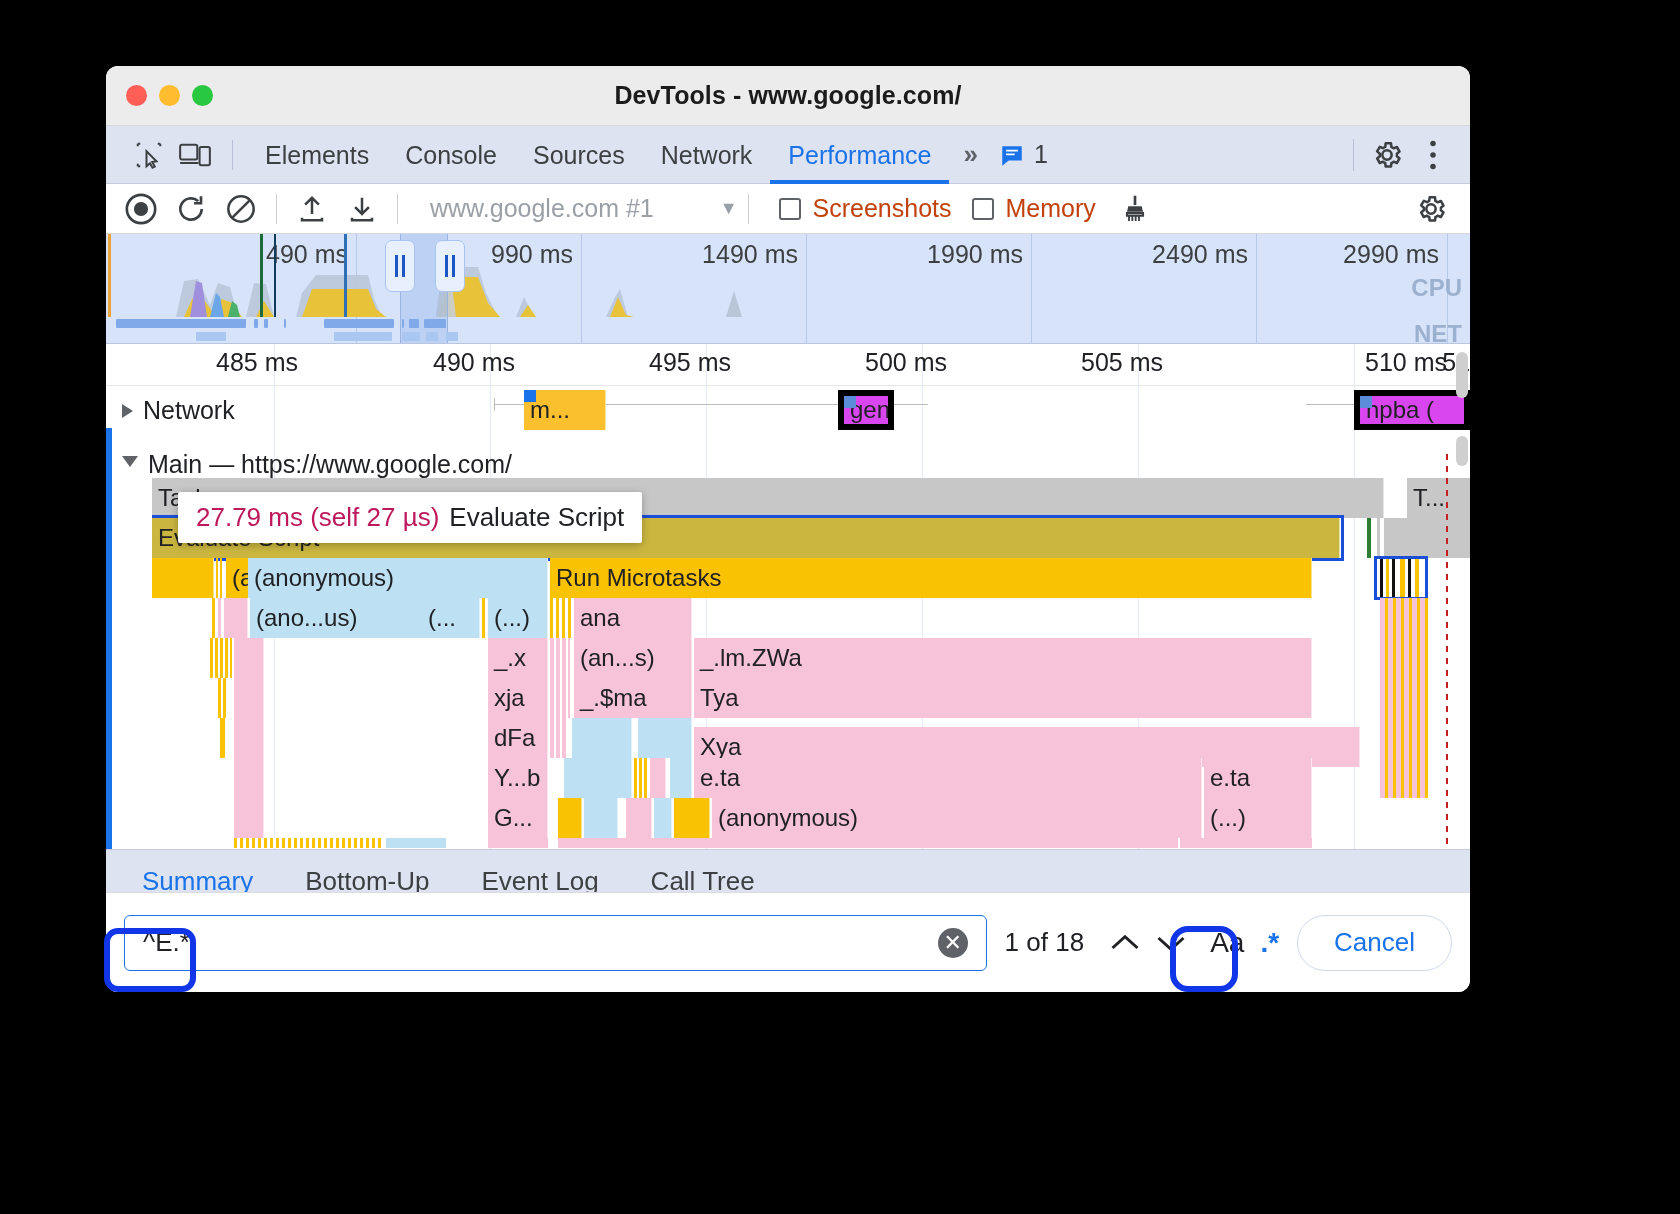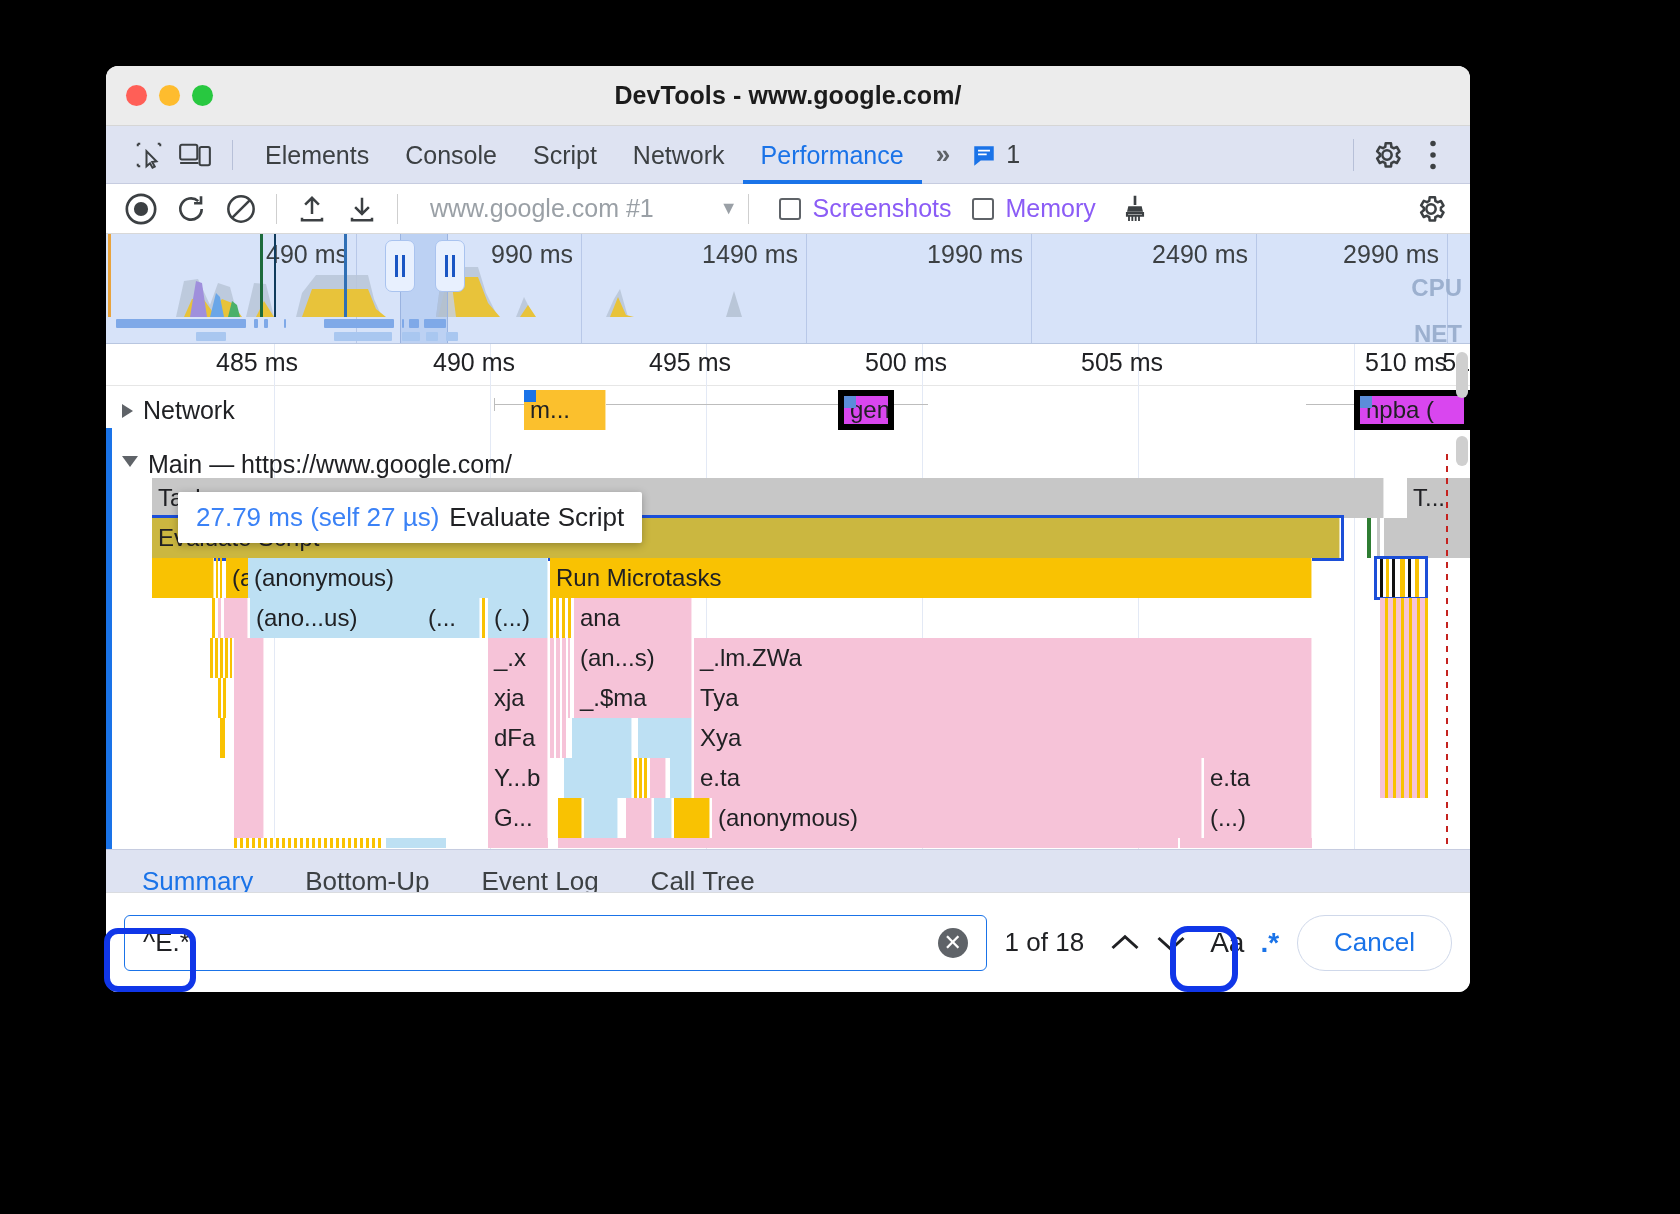--- a/index.html
+++ b/index.html
@@ -69,21 +69,21 @@
   .perftoolbar {
     height: 50px; background:#fff; display:flex; align-items:center;
     border-bottom: 1px solid #d8d8d8; position:relative;
   }
   .pt-icon { width:50px; height:42px; display:flex; align-items:center; justify-content:center; color:#3c4043; }
   .pt-sep { width:1px; height:30px; background:#cfcfcf; margin:0 10px; }
   .sel-label { font-size:25px; color:#9aa0a6; margin-left:22px; white-space:nowrap;}
   .caret { color:#9aa0a6; font-size:18px; margin-left: 66px; }
   .cb-wrap { display:flex; align-items:center; gap:12px; margin-left:20px; }
   .cbox { width:22px; height:22px; border:2px solid #5f6368; border-radius:3px; }
-  .cb-label { font-size:25px; color:#8b5cf6; }
+  .cb-label { font-size:25px; color:#c2410c; }
 
   
   .overview {
     position: relative; height: 110px;
     background: #d7e3f9;
     border-bottom: 1px solid #b8c6e0;
     overflow:hidden;
   }
   .ov-tick {
     position:absolute; top:0; bottom:0; width:1px; background:#b8c8e8;
@@ -134,21 +134,21 @@
   .yellow { background:#f9c202; }
   .pink { background:#f6c3d8; }
   .blue { background:#bde0f3; }
   .leftgutter { position:absolute; left:0; top:0; bottom:0; width:6px; background:#1a73e8;}
   .hl-box { position:absolute; border:3px solid #1c4fd8; pointer-events:none; }
 
   .tooltip {
     position:absolute; background:#fff; box-shadow:0 2px 8px rgba(0,0,0,.28);
     padding:10px 18px; font-size:26px; white-space:nowrap; border-radius:2px;
   }
-  .tt-time { color:#3b82f6;margin-top:24px; }
+  .tt-time { color:#be185d;margin-top:24px; }
   .tt-name { color:#202124; margin-left:10px;}
 
   .scrollbar {
     position:absolute; right:2px; width:12px; background:#cfcfcf; border-radius:6px;
   }
 
   
   .btabs { height:62px; background:#dee3f2; display:flex; align-items:center; border-top:1px solid #c6cce0;}
   .btab { font-size:26px; color:#3c4043; padding:0 26px; height:62px; line-height:62px; white-space:nowrap;}
   .btab.active { color:#1a73e8; position:relative; }
@@ -206,21 +206,21 @@
       <div class="ts-icon">
         <svg width="32" height="28" viewBox="0 0 28 24">
             <rect x="1" y="3" width="15" height="13" rx="1.5" fill="none" stroke="#3c4043" stroke-width="1.8"></rect>
             <path d="M1 19h16" stroke="#3c4043" stroke-width="1.8"></path>
             <rect x="18" y="5" width="9" height="16" rx="1.5" fill="none" stroke="#3c4043" stroke-width="1.8"></rect>
           </svg>
       </div>
       <div class="ts-sep"></div>
       <div class="tab">Elements</div>
       <div class="tab">Console</div>
-      <div class="tab">Script</div>
+      <div class="tab">Sources</div>
       <div class="tab">Network</div>
       <div class="tab active">Performance</div>
       <div class="chev">»</div>
       <div class="issue">
         <svg width="28" height="26" viewBox="0 0 24 24">
             <path d="M3 4h18v13H9l-6 5z" fill="#1a73e8"></path>
             <path d="M6.5 8h11M6.5 11.5h8" stroke="#fff" stroke-width="1.6"></path>
           </svg>
         <span class="issue-count">1</span>
       </div>
@@ -470,21 +470,21 @@
           <div style="position:absolute;left:1228px;top:0;width:48px;height:40px;background:repeating-linear-gradient(90deg,#f6c3d8 0 5px,#f9c202 5px 8px)"></div>
         </div>
 
         <div class="row" style="height:40px">
           <div style="position:absolute;left:68px;top:0;width:5px;height:40px;background:#f9c202"></div>
           <div class="bar pink" style="left:82px;top:0;width:30px;height:40px"></div>
           <div class="bar pink" style="left:336px;top:0;width:60px;height:40px">dFa</div>
           <div style="position:absolute;left:398px;top:0;width:18px;height:40px;background:repeating-linear-gradient(90deg,#f6c3d8 0 4px,#fff 4px 6px)"></div>
           <div class="bar blue" style="left:420px;top:0;width:60px;height:40px"></div>
           <div class="bar blue" style="left:486px;top:0;width:54px;height:40px"></div>
-          <div class="bar pink" style="left:542px;top:0;width:618px;height:40px">Xya</div>
+          <div class="bar pink" style="left:542px;top:9px;width:666px;height:40px">Xya</div>
           <div style="position:absolute;left:1228px;top:0;width:48px;height:40px;background:repeating-linear-gradient(90deg,#f6c3d8 0 5px,#f9c202 5px 8px)"></div>
         </div>
 
         <div class="row" style="height:40px">
           <div class="bar pink" style="left:82px;top:0;width:30px;height:40px"></div>
           <div class="bar pink" style="left:336px;top:0;width:60px;height:40px">Y...b</div>
           <div class="bar blue" style="left:412px;top:0;width:68px;height:40px"></div>
           <div style="position:absolute;left:482px;top:0;width:14px;height:40px;background:repeating-linear-gradient(90deg,#f9c202 0 3px,#fff 3px 5px)"></div>
           <div class="bar pink" style="left:498px;top:0;width:16px;height:40px"></div>
           <div class="bar blue" style="left:518px;top:0;width:22px;height:40px"></div>

